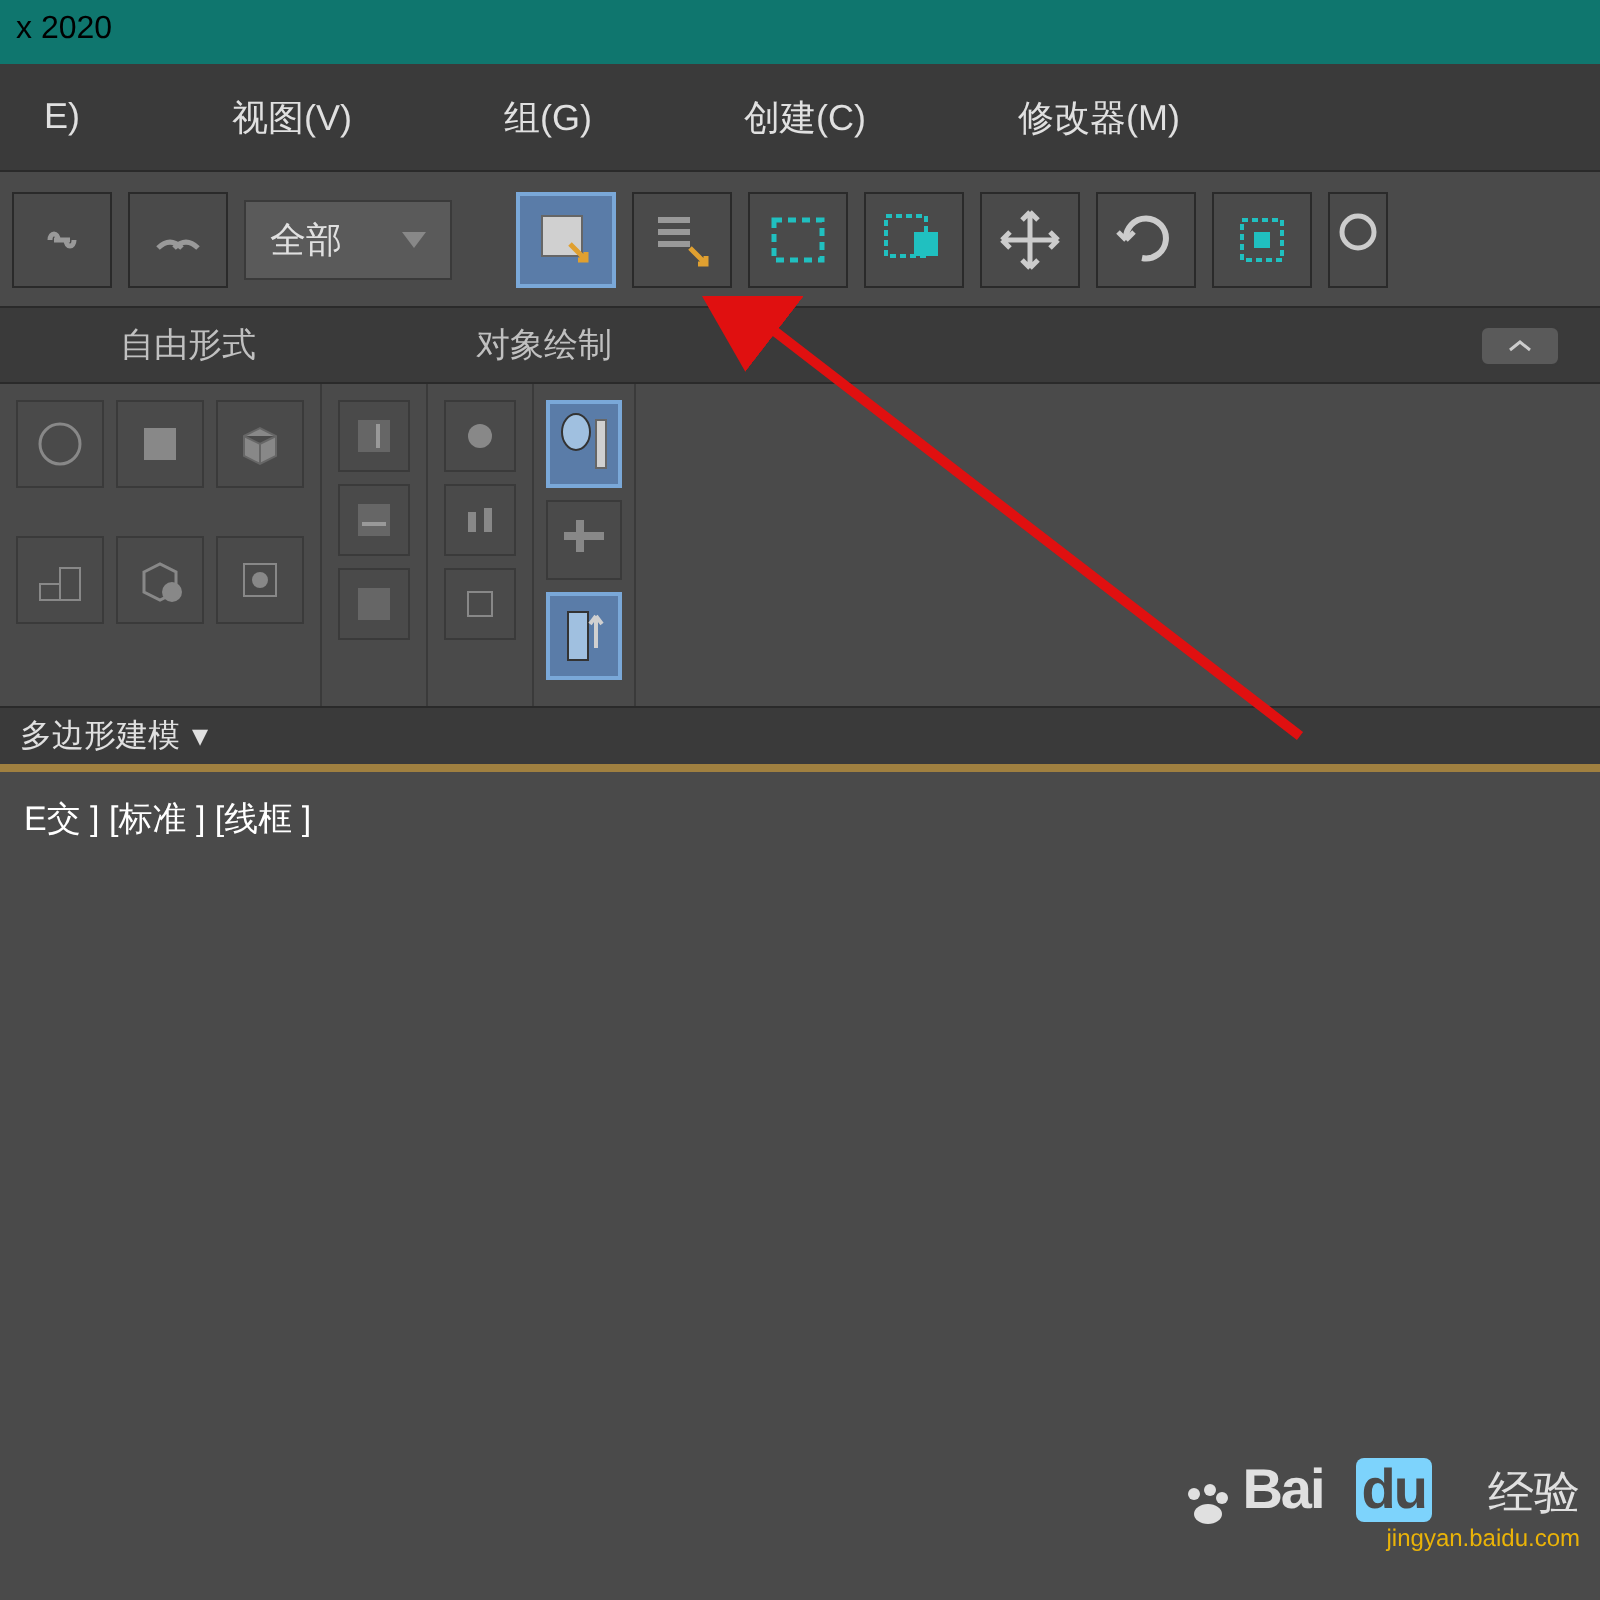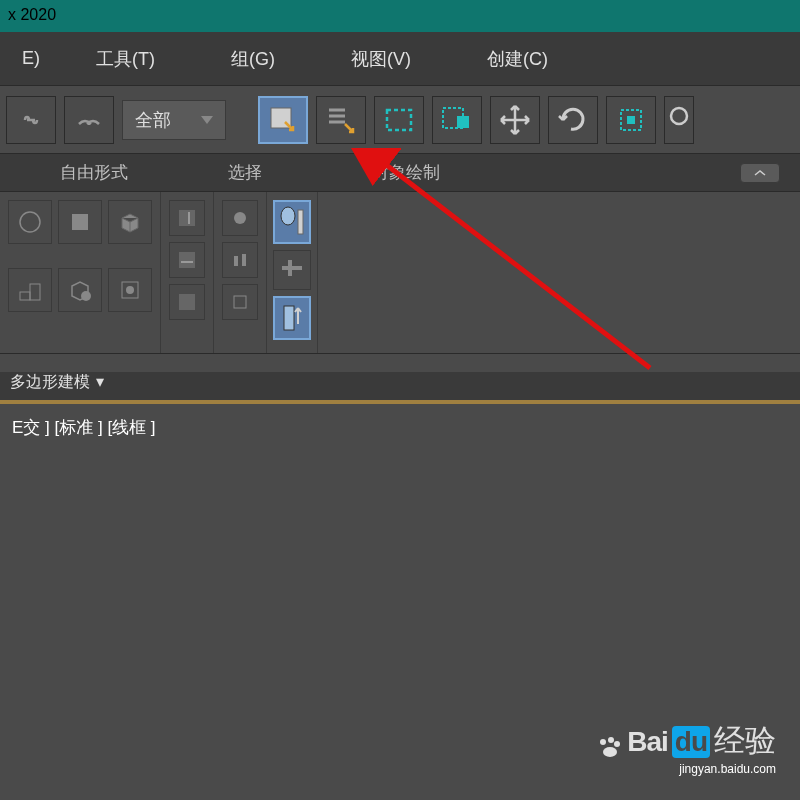--- a/index.html
+++ b/index.html
@@ -125,25 +125,25 @@
       border: 2px solid #7aa8d8;
     }
     .ribbon-btn.small {
       width: 36px;
       height: 36px;
     }
     .group-label {
       background: #3a3a3a;
       height: 30px;
       display: flex;
+      align-items: center;
       padding: 0 10px;
       color: #e0e0e0;
       font-size: 16px;
       border-bottom: 2px solid #a08040;
-      margin-top: 18px;
     }
     .viewport {
       background: #4a4a4a;
       height: 484px;
       padding: 12px;
       position: relative;
       border-top: 2px solid #a08040;
     }
     .viewport-label {
       color: #ffffff;
@@ -152,54 +152,55 @@
     .arrow-overlay {
       position: absolute;
       top: 148px;
       left: 330px;
       pointer-events: none;
       z-index: 100;
     }
     .watermark {
       position: absolute;
       bottom: 24px;
-      right: 24px;
+      right: 10px;
       display: flex;
       align-items: center;
       gap: 4px;
       color: #e0e0e0;
     }
     .watermark-logo {
       font-size: 28px;
       font-weight: bold;
       letter-spacing: -1px;
     }
     .watermark-main {
-      font-size: 31px;
+      font-size: 23px;
+      margin-left: 12px;
     }
     .triangle-down {
       width: 0; height: 0;
       border-left: 6px solid transparent;
       border-right: 6px solid transparent;
       border-top: 8px solid #888;
     }
   </style>
 </head>
 <body>
 
 <div class="titlebar">
   <span>x 2020</span>
 </div>
 
 <div class="menubar">
   <div class="menu-item">E)</div>
-  <div class="menu-item" style="margin-left:20px">工具(T)</div>
+  <div class="menu-item" style="margin-left:40px">视图(V)</div>
   <div class="menu-item" style="margin-left:40px">组(G)</div>
-  <div class="menu-item" style="margin-left:40px">视图(V)</div>
   <div class="menu-item" style="margin-left:40px">创建(C)</div>
+  <div class="menu-item" style="margin-left:40px">修改器(M)</div>
 </div>
 
 <div class="toolbar">
   <div class="tool-btn">
     <svg width="32" height="32" viewBox="0 0 32 32">
         <path d="M10 16 C10 12 14 12 14 16 M18 16 C18 20 22 20 22 16 M12 16 L20 16" stroke="#999" stroke-width="2.5" fill="none"></path>
       </svg>
   </div>
   <div class="tool-btn">
     <svg width="32" height="32" viewBox="0 0 32 32">
@@ -253,21 +254,20 @@
   </div>
   <div class="tool-btn" style="width:30px">
     <svg width="24" height="36" viewBox="0 0 24 36">
       <circle cx="12" cy="14" r="8" fill="none" stroke="#ccc" stroke-width="2.5"></circle>
     </svg>
   </div>
 </div>
 
 <div class="tab-row">
   <div class="tab-item" style="margin-left:40px">自由形式</div>
-  <div class="tab-item" style="margin-left:60px">选择</div>
   <div class="tab-item" style="margin-left:70px">对象绘制</div>
   <div class="tab-collapse">
     <svg width="14" height="8">
         <path d="M2 6 L7 2 L12 6" stroke="#ccc" stroke-width="1.5" fill="none"></path>
       </svg>
   </div>
 </div>
 
 <div class="ribbon">
   <div class="ribbon-group">
@@ -390,18 +390,18 @@
 <div class="watermark">
   <svg width="28" height="28">
     <circle cx="8" cy="8" r="3" fill="#e0e0e0"></circle>
     <circle cx="16" cy="6" r="3" fill="#e0e0e0"></circle>
     <circle cx="22" cy="10" r="3" fill="#e0e0e0"></circle>
     <ellipse cx="15" cy="18" rx="7" ry="5" fill="#e0e0e0"></ellipse>
   </svg>
   <div>
     <div style="display:flex;align-items:baseline">
       <span class="watermark-logo" style="color:#e0e0e0">Bai</span>
-      <span class="watermark-logo" style="background:#0ea5e9;color:#4a4a4a;padding:0 3px;border-radius:4px;margin:0 4px">du</span>
+      <span class="watermark-logo" style="background:#7dd3fc;color:#4a4a4a;padding:0 3px;border-radius:4px;margin:0 16px">du</span>
       <span class="watermark-main">经验</span>
     </div>
-    <div style="font-size:12px;text-align:right;color:#ffffff">jingyan.baidu.com</div>
+    <div style="font-size:12px;text-align:right;color:#eab308">jingyan.baidu.com</div>
   </div>
 </div>
 
 </body></html>

